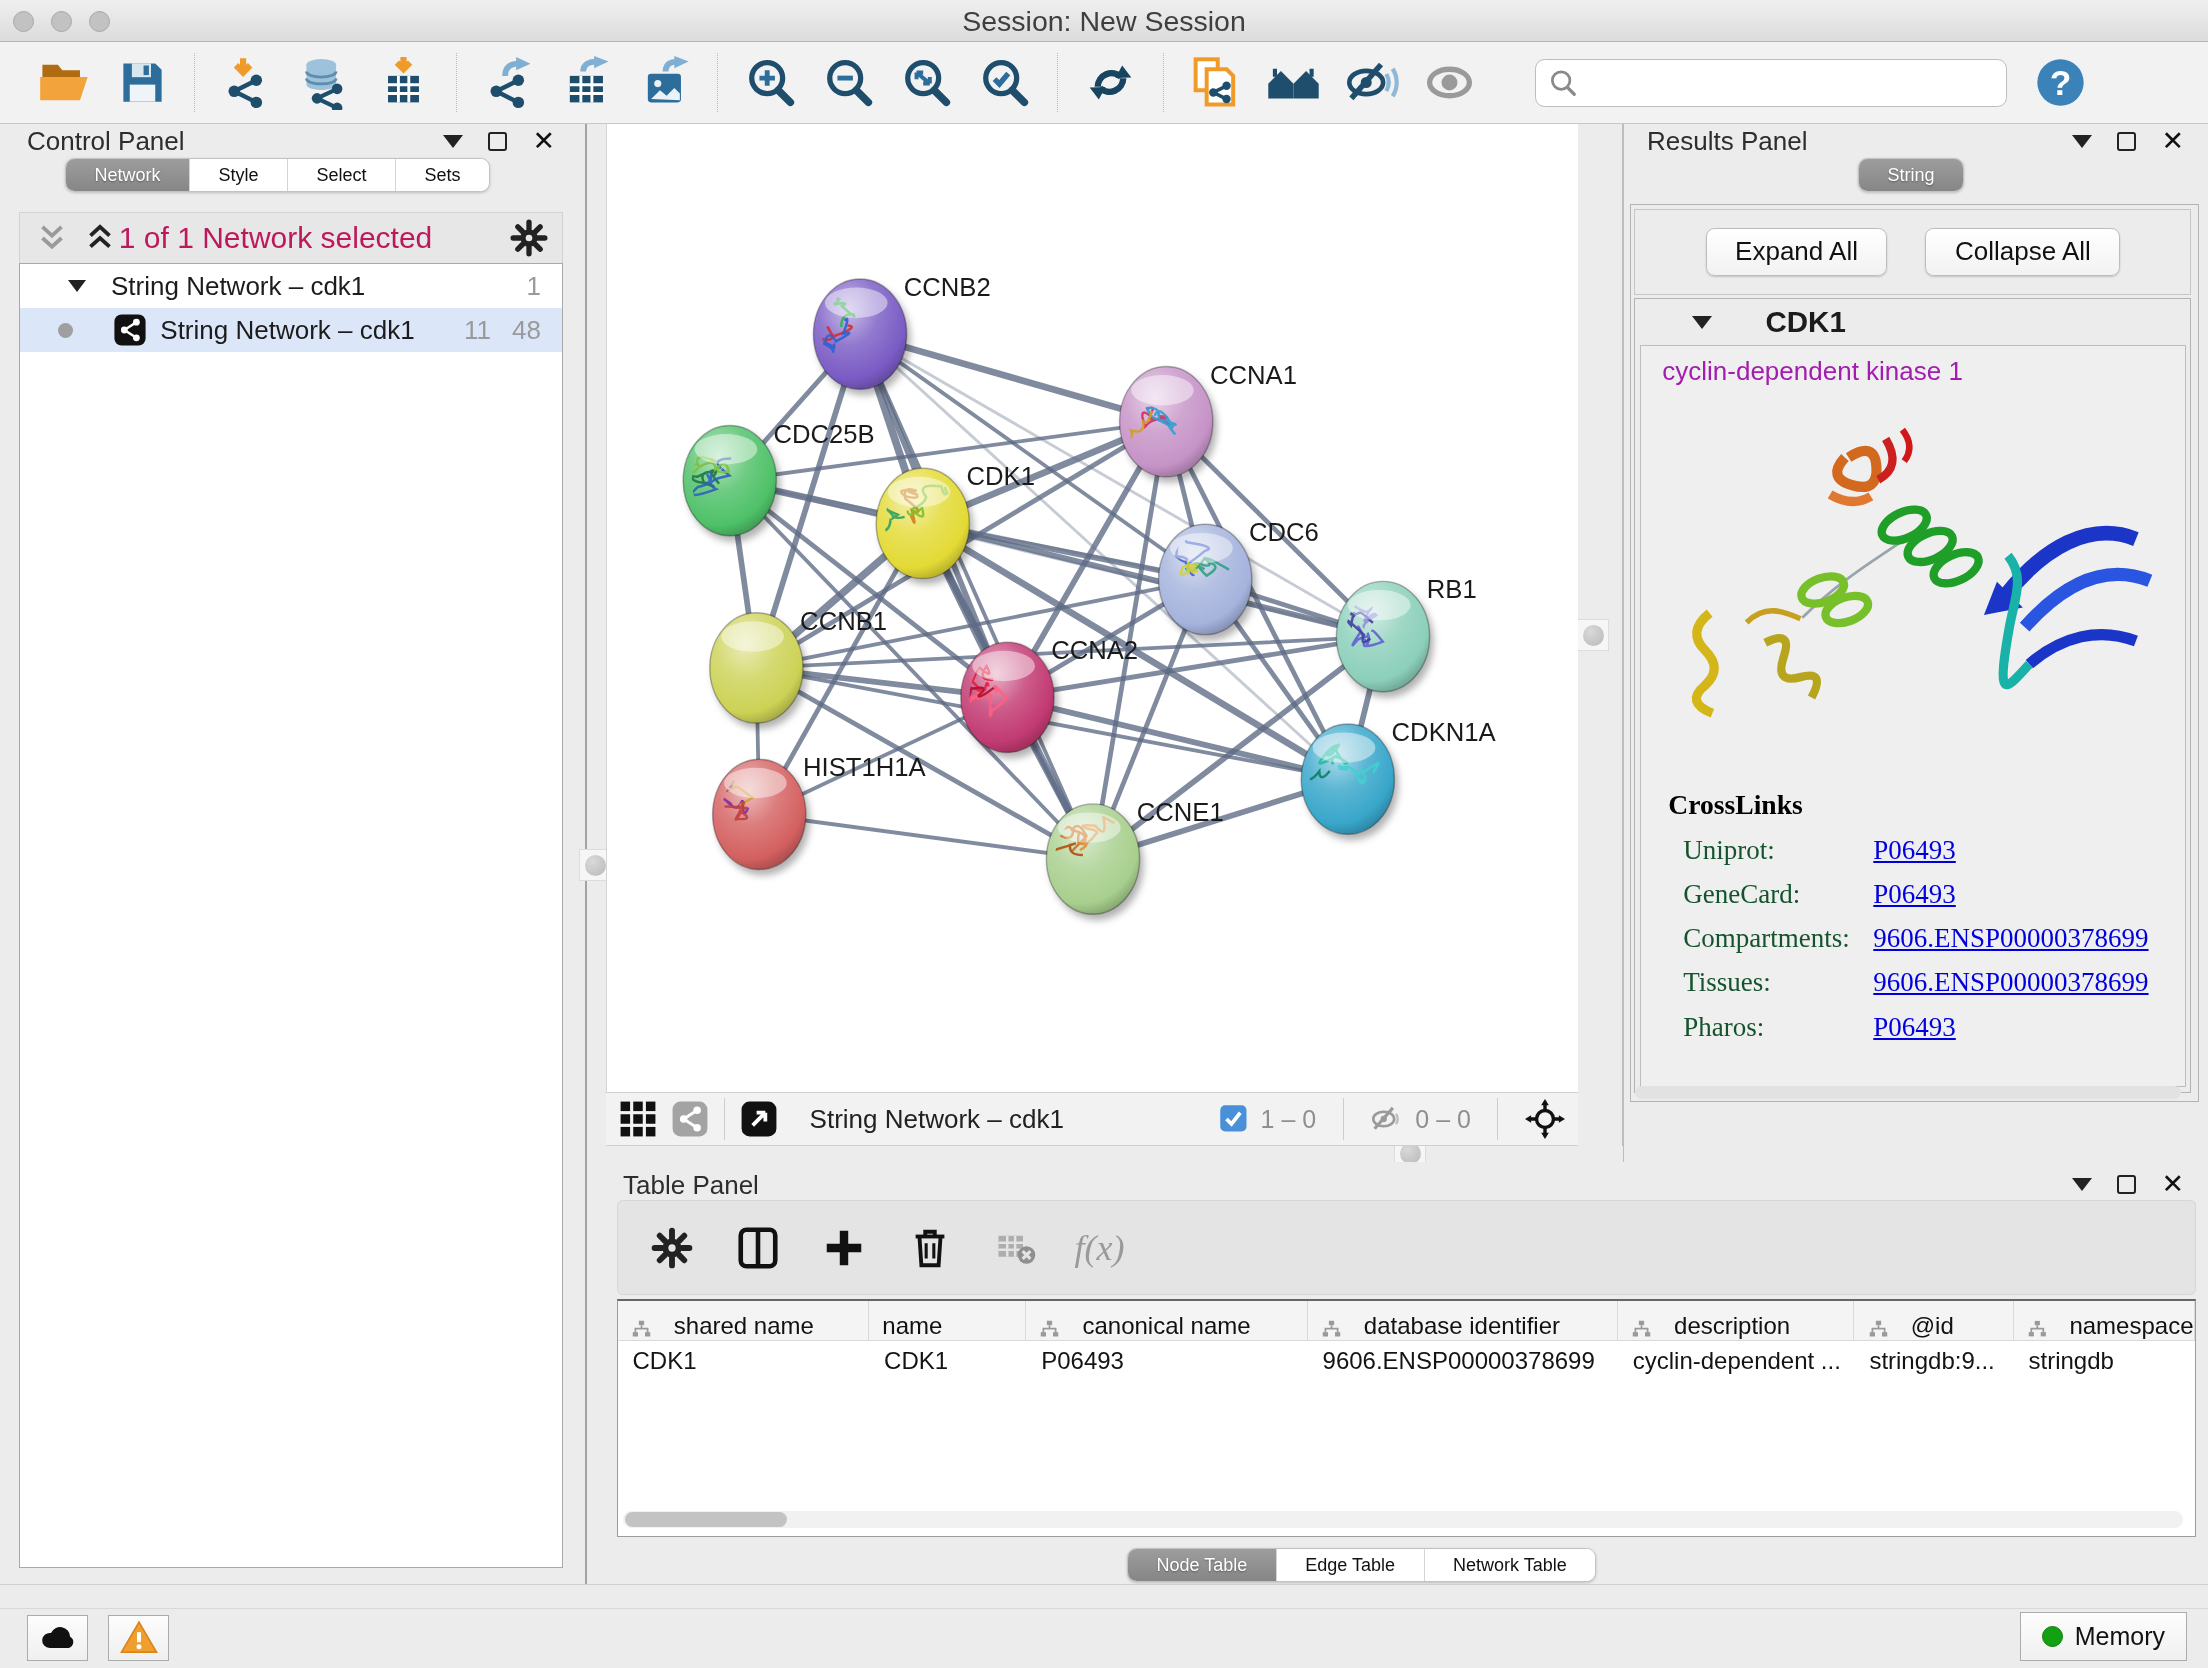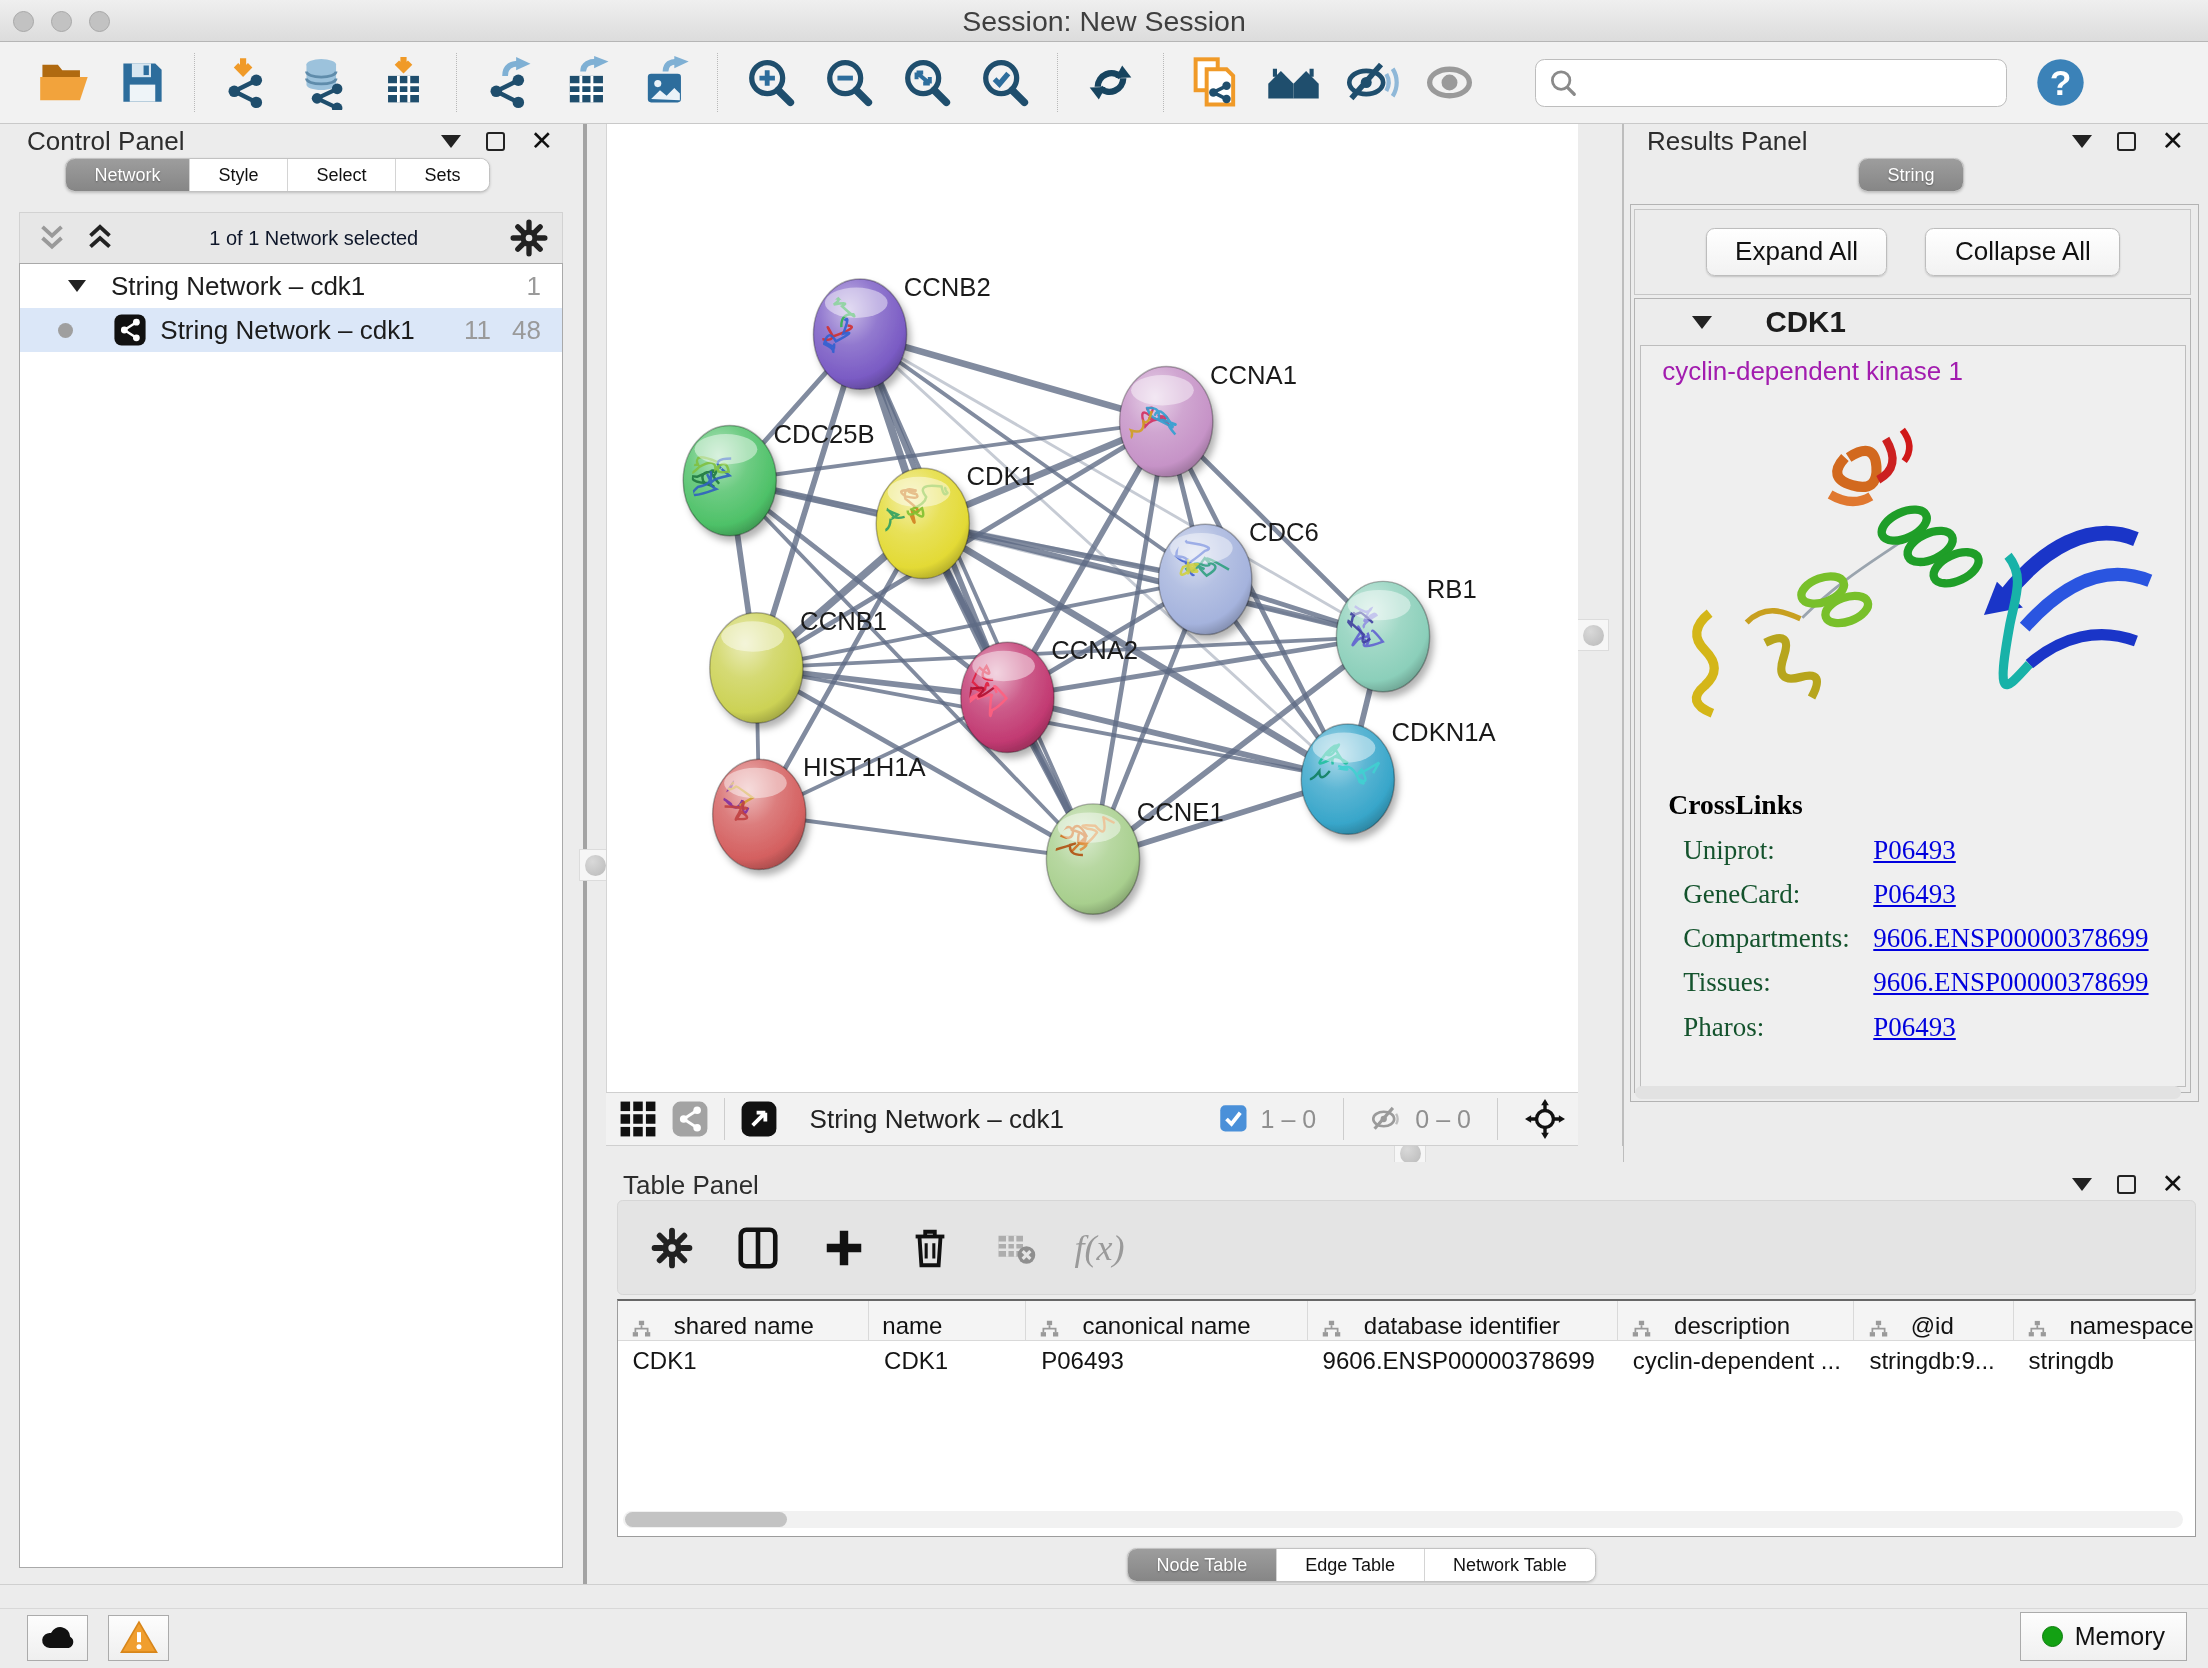--- a/index.html
+++ b/index.html
@@ -30,25 +30,25 @@
   .tri-down{width:0;height:0;border-left:10.5px solid transparent;border-right:10.5px solid transparent;border-top:13.3px solid #222;}
   .float-ico{width:19px;height:19px;border:2.9px solid #222;border-radius:2.9px;}
   .x-ico{font-size:27px;font-weight:bold;color:#111;line-height:19px;}
   .seg{display:inline-flex;border:1px solid #c2c2c2;border-radius:9.5px;overflow:hidden;background:#fff;
     box-shadow:0 1px 2.9px rgba(0,0,0,.2);}
   .seg .tab{padding:5.7px 28.5px;font-size:18px;background:#fff;border-left:1px solid #d4d4d4;color:#111;cursor:pointer;}
   .seg .tab:first-child{border-left:none;}
   .seg .tab.active{background:linear-gradient(#9d9d9d,#868686);color:#fff;text-shadow:0 1px 1.9px rgba(0,0,0,.35);}
   
   .control-panel{position:absolute;left:0;top:124px;width:587px;height:1460px;background:#ececec;
-    border-right:4px solid #a3a3a3;padding-left:44px;}
+    border-right:2px solid #a3a3a3;padding-left:44px;}
   .cp-tabs{position:absolute;left:65px;top:34px;}
   .cp-subbar{position:absolute;left:19px;top:88px;width:544px;height:51px;display:flex;align-items:center;
     background:#e7e7e7;border:1px solid #d2d2d2;border-bottom:none;}
-  .cp-status{flex:1;text-align:center;font-size:20px;color:#0f172a;}
+  .cp-status{flex:1;font-size:30px;color:#be185d;}
   .cp-tree{position:absolute;left:19px;top:139px;width:544px;height:1305px;background:#fff;border:1px solid #a9a9a9;}
   .trow{display:flex;align-items:center;height:44px;font-size:26px;}
   .trow .cnt{color:#9a9a9a;margin-left:auto;margin-right:21px;}
   .trow.sel{background:#dbe7f8;}
   .dot{width:15px;height:15px;border-radius:50%;background:#9f9f9f;}
   
   .v-split-left{position:absolute;left:587px;top:124px;width:19px;height:1039px;background:#ececec;}
   .v-split-right{position:absolute;left:1578px;top:124px;width:45px;height:1039px;background:#ececec;
     border-right:1.9px solid #bdbdbd;}
   .split-handle{position:absolute;width:32px;height:32px;background:#f6f6f6;border:1px solid #dcdcdc;

